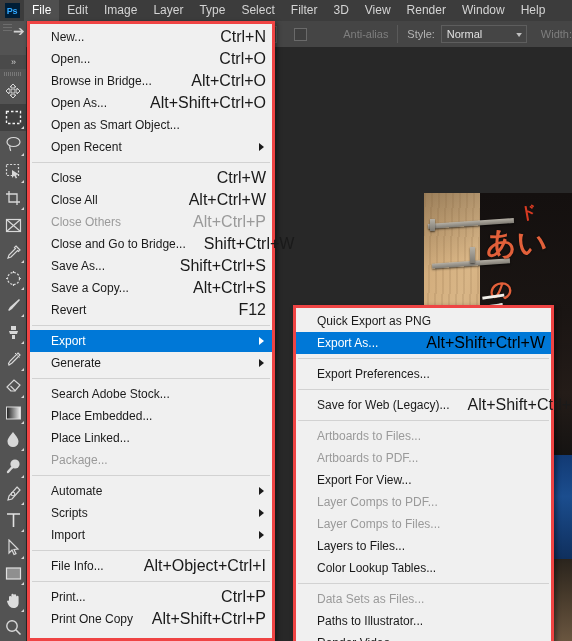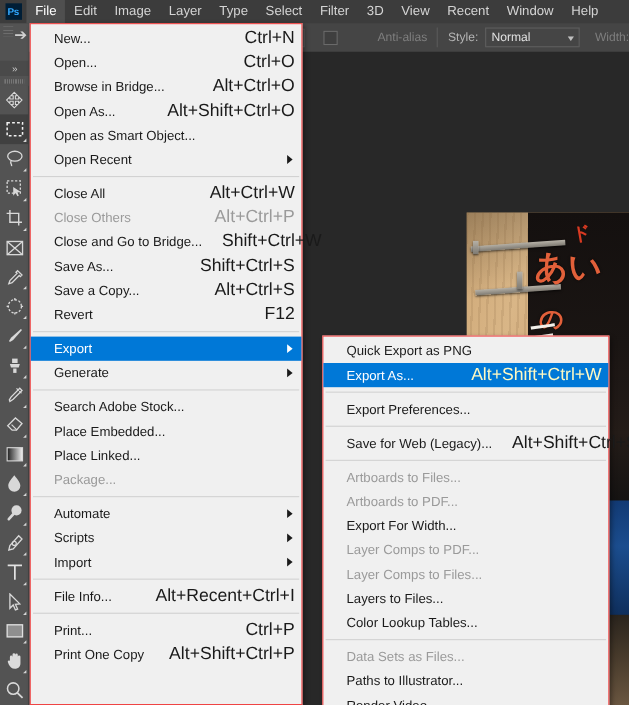--- a/index.html
+++ b/index.html
@@ -294,21 +294,21 @@
   .ph-figure {
     position: absolute;
     background: #15161a;
     border-radius: 40% 40% 20% 20%;
   }
 
   
   .menu {
     position: absolute;
     background: #f0f0f0;
-    border: 1px solid #ef4444;
+    border: 3px solid #ef4444;
     box-shadow: 2px 2px 5px rgba(0,0,0,0.45);
     z-index: 40;
     padding: 2px 0;
     box-sizing: border-box;
   }
   #filemenu {
     left: 27px; top: 21px;
     width: 248px; height: 620px;
   }
   #exportmenu {
@@ -334,21 +334,21 @@
   }
   .mi.disabled { color: #9a9a9a; gap: 21px; }
   .mi .label { flex: 0 0 auto; }
   .mi .accel {
     margin-left: auto;
     font-size: 16px;
     color: #1a1a1a;
     padding-left: 18px;
   }
   .mi.disabled .accel { color: #9a9a9a; }
-  .mi.sel .accel { color: #fef9c3; }
+  .mi.sel .accel { color: #000000; }
   .mi .arrow {
     margin-left: auto;
     width: 0; height: 0;
     border-top: 4px solid transparent;
     border-bottom: 4px solid transparent;
     border-left: 5px solid #1a1a1a;
     margin-right: 2px;
   }
   .mi.sel .arrow { border-left-color: #ffffff; }
   .msep {
@@ -576,21 +576,21 @@
     <div id="menubar-items" style="display:flex; align-items:flex-end;">
         <div class="menu-top active">File</div>
         <div class="menu-top">Edit</div>
         <div class="menu-top">Image</div>
         <div class="menu-top">Layer</div>
         <div class="menu-top">Type</div>
         <div class="menu-top">Select</div>
         <div class="menu-top">Filter</div>
         <div class="menu-top">3D</div>
         <div class="menu-top">View</div>
-        <div class="menu-top">Recent</div>
+        <div class="menu-top">Render</div>
         <div class="menu-top">Window</div>
         <div class="menu-top">Help</div>
       </div>
   </div>
 
   <div id="filemenu" class="menu">
       <div class="mi">
         <span class="label">New...</span>
         <span class="accel">Ctrl+N</span>
       </div>
@@ -607,20 +607,24 @@
         <span class="accel">Alt+Shift+Ctrl+O</span>
       </div>
       <div class="mi">
         <span class="label">Open as Smart Object...</span>
       </div>
       <div class="mi">
         <span class="label">Open Recent</span>
         <span class="arrow"></span>
       </div>
       <div class="msep"></div>
+      <div class="mi">
+        <span class="label">Close</span>
+        <span class="accel">Ctrl+W</span>
+      </div>
       <div class="mi">
         <span class="label">Close All</span>
         <span class="accel">Alt+Ctrl+W</span>
       </div>
       <div class="mi disabled">
         <span class="label">Close Others</span>
         <span class="accel">Alt+Ctrl+P</span>
       </div>
       <div class="mi">
         <span class="label">Close and Go to Bridge...</span>
@@ -669,21 +673,21 @@
         <span class="label">Scripts</span>
         <span class="arrow"></span>
       </div>
       <div class="mi">
         <span class="label">Import</span>
         <span class="arrow"></span>
       </div>
       <div class="msep"></div>
       <div class="mi">
         <span class="label">File Info...</span>
-        <span class="accel">Alt+Recent+Ctrl+I</span>
+        <span class="accel">Alt+Object+Ctrl+I</span>
       </div>
       <div class="msep"></div>
       <div class="mi">
         <span class="label">Print...</span>
         <span class="accel">Ctrl+P</span>
       </div>
       <div class="mi">
         <span class="label">Print One Copy</span>
         <span class="accel">Alt+Shift+Ctrl+P</span>
       </div>
@@ -707,21 +711,21 @@
         <span class="accel">Alt+Shift+Ctrl+S</span>
       </div>
       <div class="msep"></div>
       <div class="mi disabled">
         <span class="label">Artboards to Files...</span>
       </div>
       <div class="mi disabled">
         <span class="label">Artboards to PDF...</span>
       </div>
       <div class="mi">
-        <span class="label">Export For Width...</span>
+        <span class="label">Export For View...</span>
       </div>
       <div class="mi disabled">
         <span class="label">Layer Comps to PDF...</span>
       </div>
       <div class="mi disabled">
         <span class="label">Layer Comps to Files...</span>
       </div>
       <div class="mi">
         <span class="label">Layers to Files...</span>
       </div>

